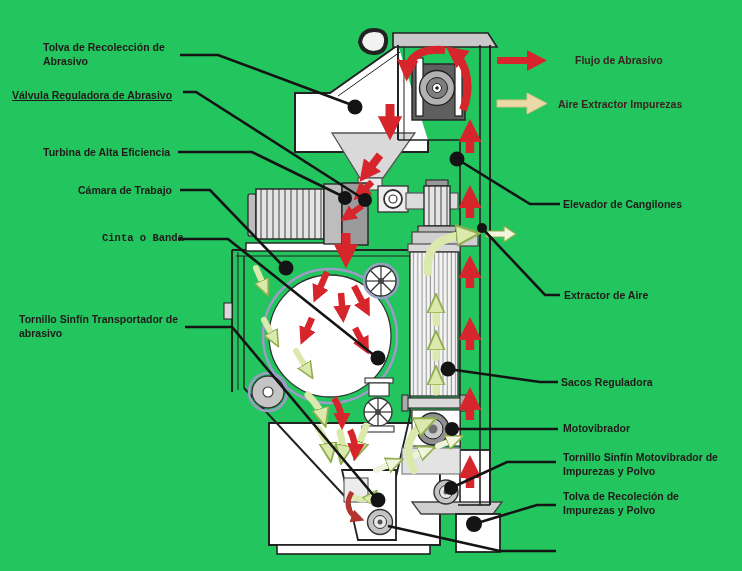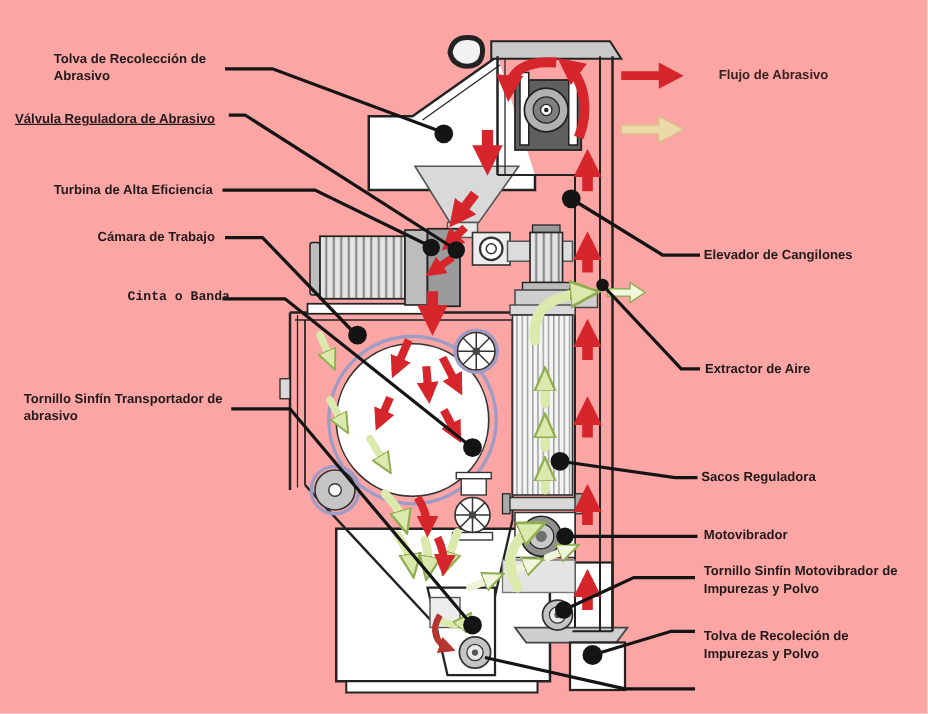--- a/index.html
+++ b/index.html
@@ -1,16 +1,16 @@
 <!DOCTYPE html>
 <html><head>
 <meta charset="utf-8">
 <style>
   html,body{margin:0;padding:0;background:#ffffff;}
-  #stage{position:relative;width:742px;height:571px;background:#fca5a5;overflow:hidden;
+  #stage{position:relative;width:742px;height:571px;background:#22c55e;overflow:hidden;
          font-family:"Liberation Sans", sans-serif;}
   #machine-svg{position:absolute;left:0;top:0;}
   .lbl{position:absolute;font-size:10.5px;font-weight:bold;color:#221a1a;
        line-height:1.35;z-index:2;}
   .nowrap{white-space:nowrap;}
   .legend-text{color:#3a2222;}
 </style>
 </head>
 <body>
 
@@ -267,21 +267,22 @@
 </svg>
 
 <div class="lbl" style="left:43px;top:40px;width:150px;">Tolva de Recolección de Abrasivo</div>
 <div class="lbl nowrap" style="left:12px;top:88px;text-decoration:underline;">Válvula Reguladora de Abrasivo</div>
 <div class="lbl nowrap" style="left:43px;top:145px;">Turbina de Alta Eficiencia</div>
 <div class="lbl nowrap" style="left:78px;top:183px;">Cámara de Trabajo</div>
 <div class="lbl nowrap" style="left:102px;top:231px;font-family:Liberation Mono, monospace;">Cinta o Banda</div>
 <div class="lbl" style="left:19px;top:312px;width:162px;">Tornillo Sinfín Transportador de abrasivo</div>
 
 <div class="lbl nowrap legend-text" style="left:554px;top:53px;padding-left:21px;">Flujo de Abrasivo</div>
+<div class="lbl nowrap legend-text" style="left:558px;top:97px;">Aire Extractor Impurezas</div>
 
 <div class="lbl nowrap" style="left:563px;top:197px;">Elevador de Cangilones</div>
 <div class="lbl nowrap" style="left:564px;top:288px;">Extractor de Aire</div>
 <div class="lbl nowrap" style="left:561px;top:375px;">Sacos Reguladora</div>
 <div class="lbl nowrap" style="left:563px;top:421px;">Motovibrador</div>
 <div class="lbl" style="left:563px;top:450px;width:180px;">Tornillo Sinfín Motovibrador de Impurezas y Polvo</div>
-<div class="lbl" style="left:563px;top:489px;width:140px;margin-top:13px;">Tolva de Recoleción de Impurezas y Polvo</div>
+<div class="lbl" style="left:563px;top:489px;width:140px;">Tolva de Recoleción de Impurezas y Polvo</div>
 
 </div>
 
 </body></html>

